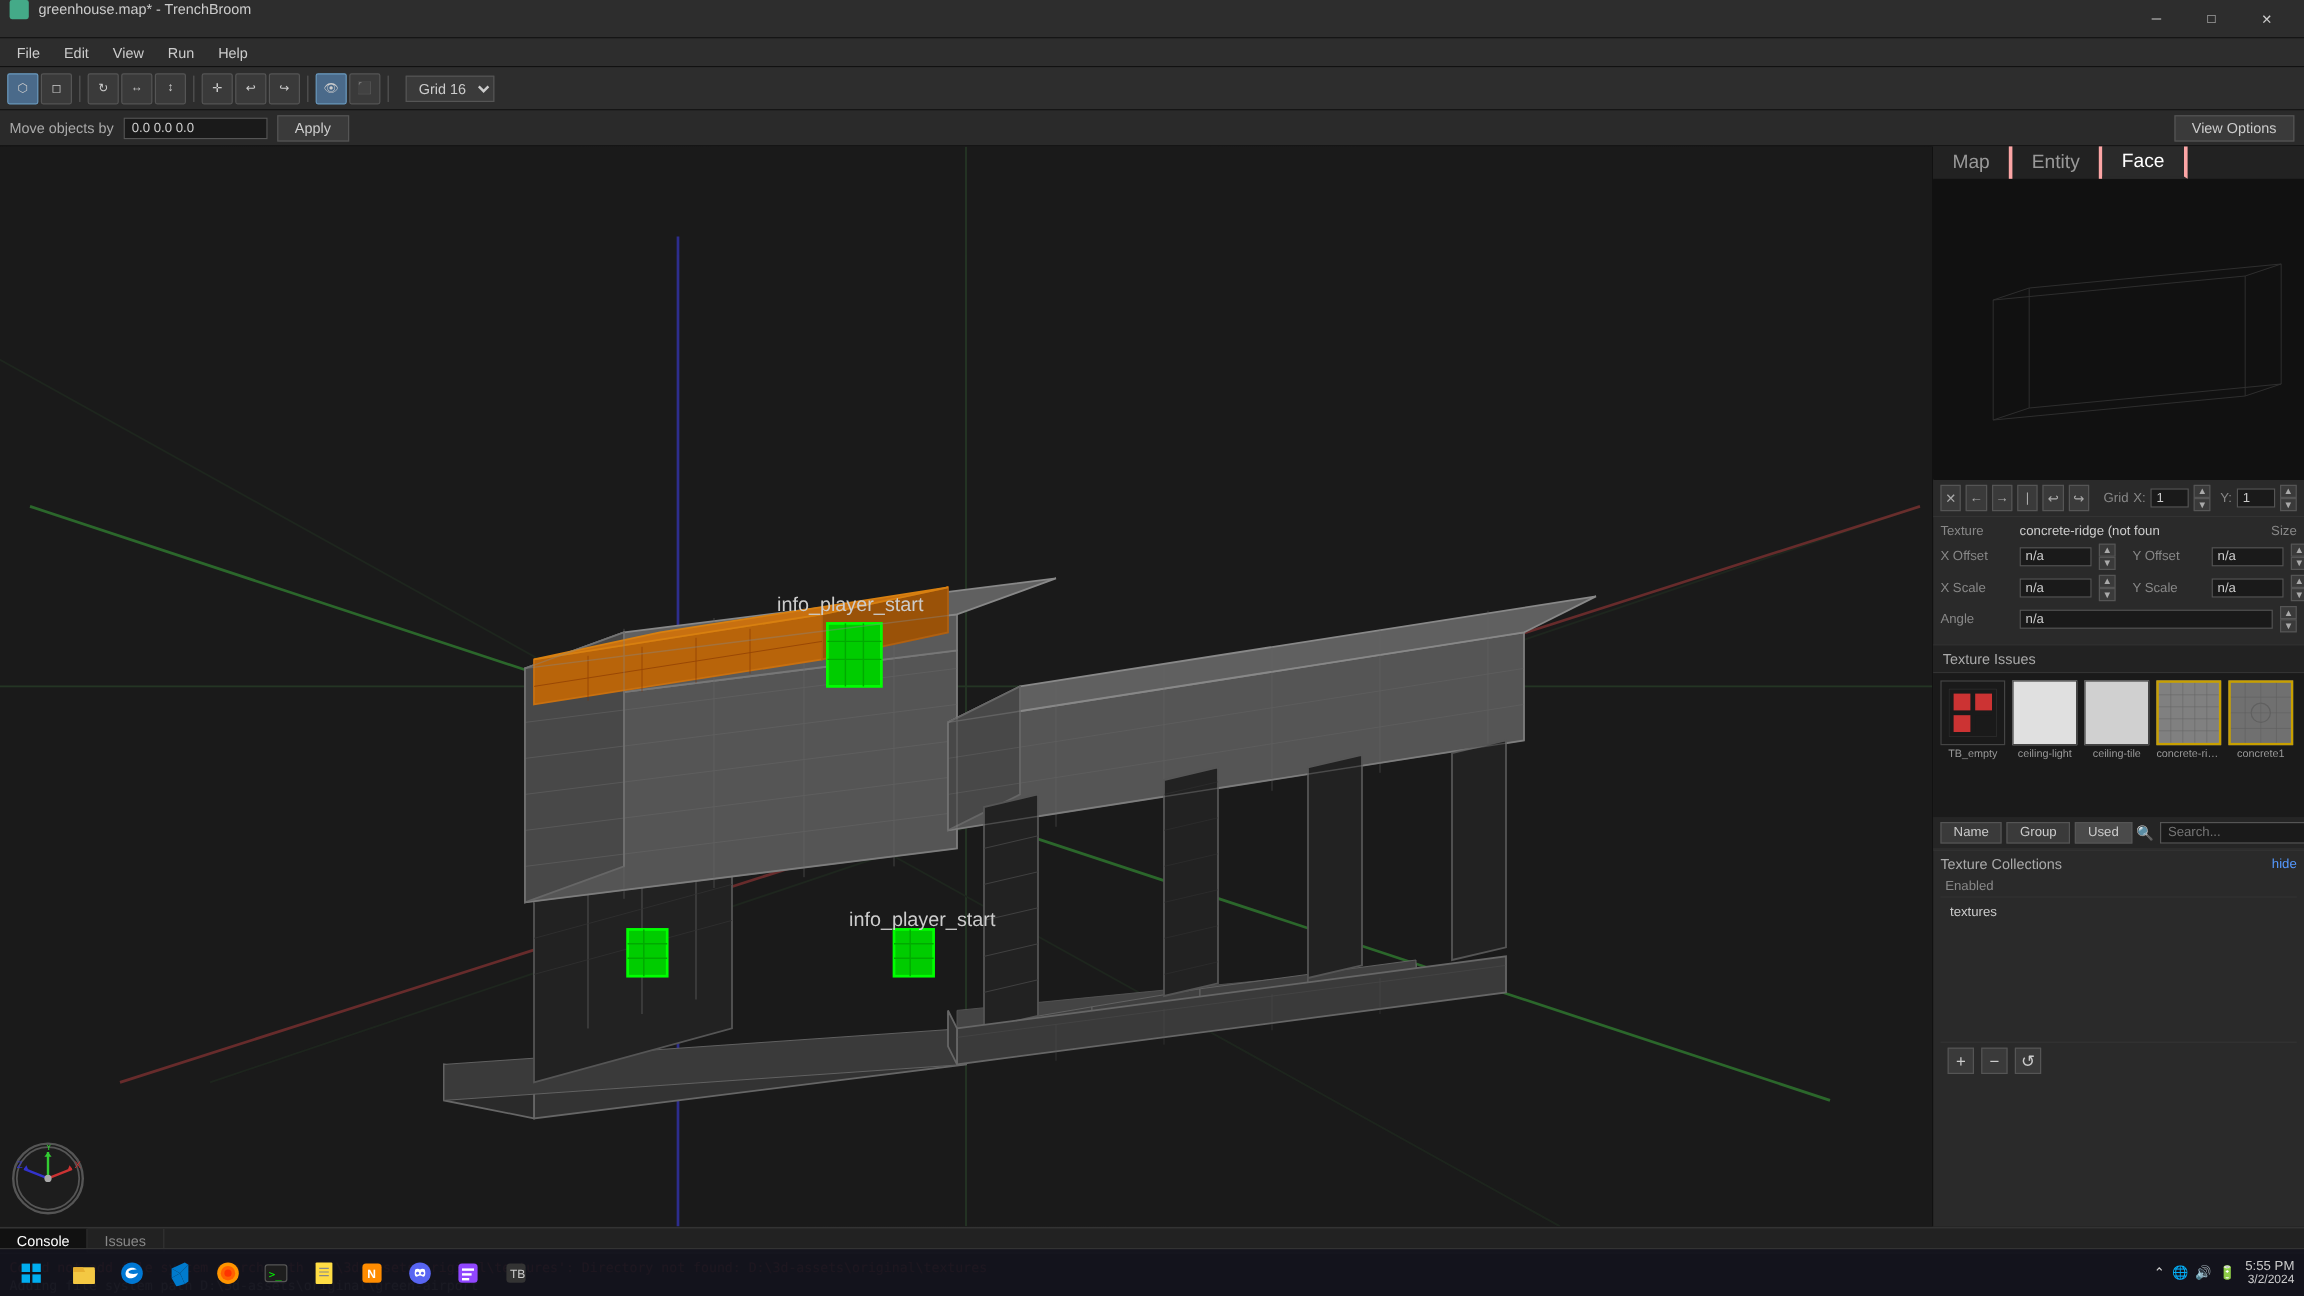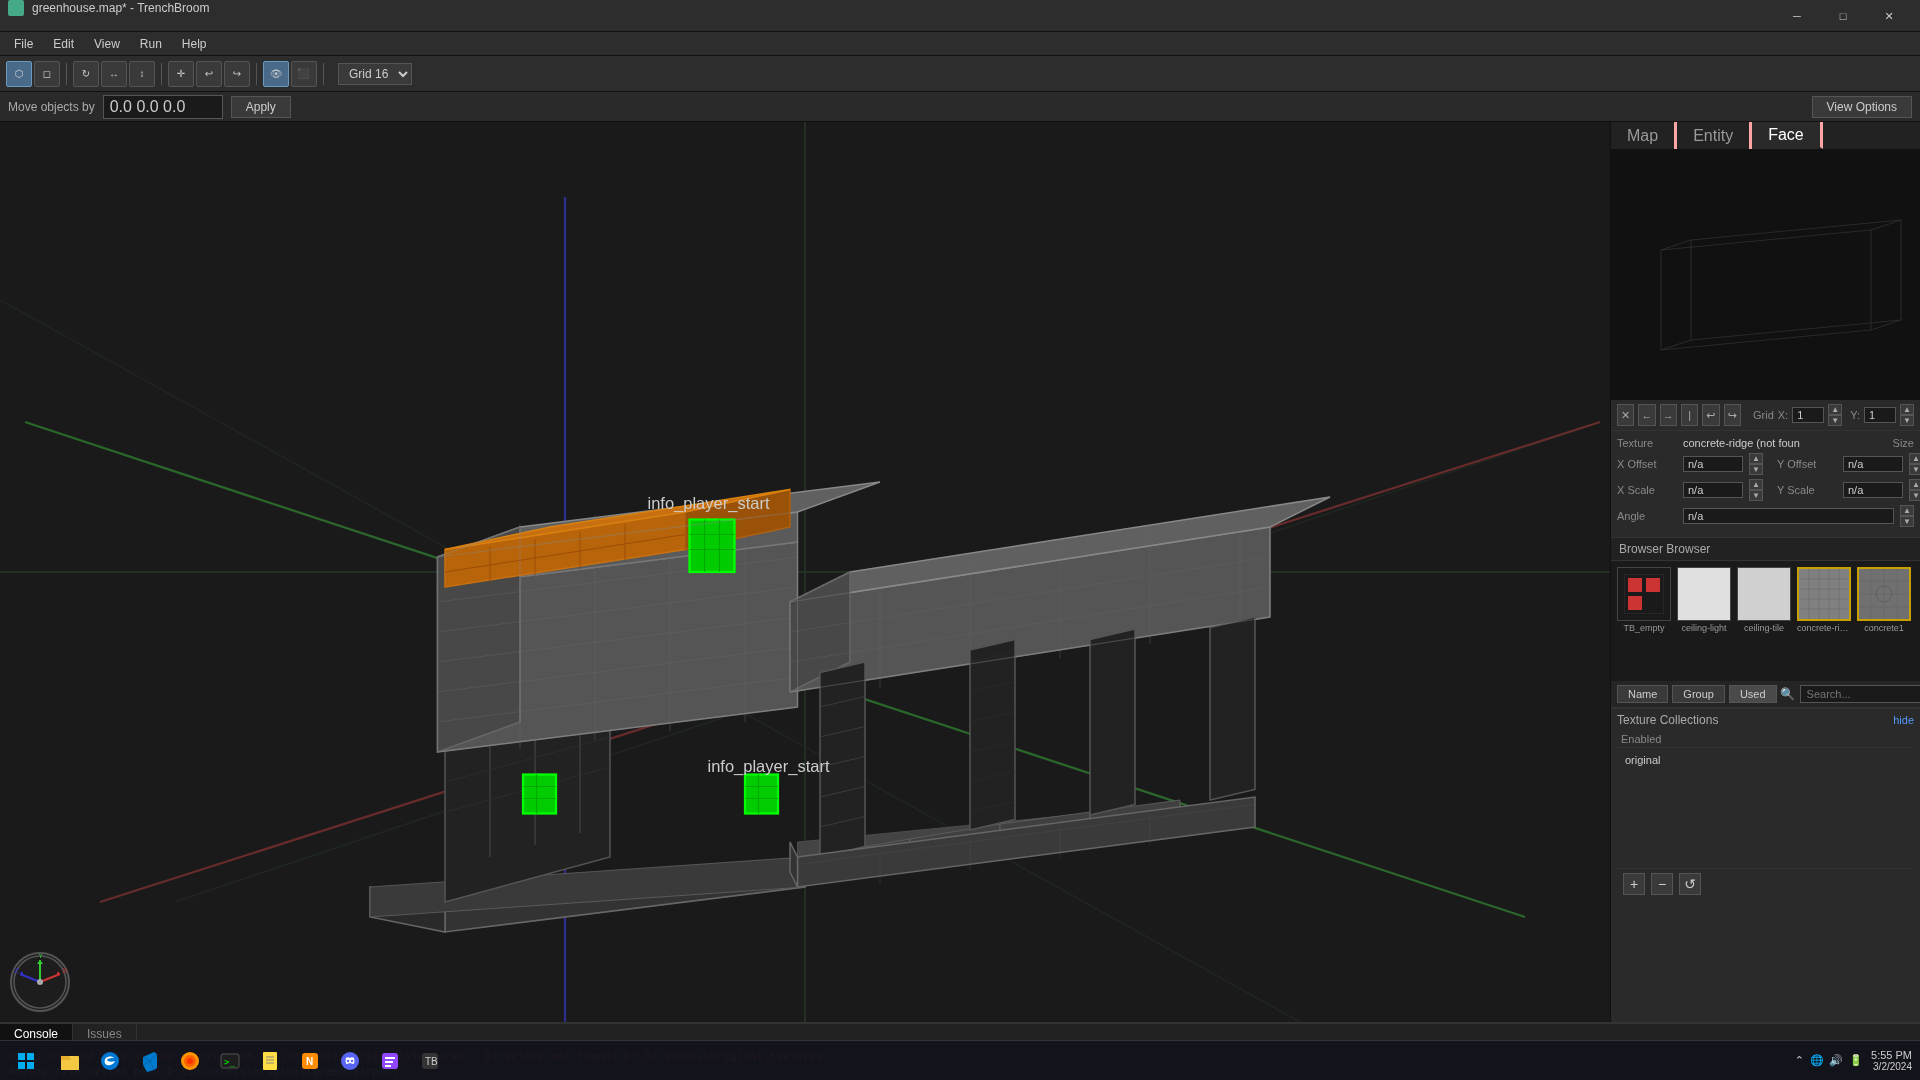--- a/index.html
+++ b/index.html
@@ -61,21 +61,21 @@
     #move-bar {
       height: 30px;
       background: #2a2a2a;
       display: flex;
       align-items: center;
       padding: 0 8px;
       gap: 8px;
       border-bottom: 1px solid #111;
     }
     #move-bar label { color: #aaa; font-size: 12px; }
-    #move-bar input { background: #1a1a1a; border: 1px solid #555; color: #ccc; padding: 2px 6px; width: 120px; font-size: 16px; }
+    #move-bar input { background: #1a1a1a; border: 1px solid #555; color: #ccc; padding: 2px 6px; width: 120px; font-size: 11px; }
     #move-bar .apply-btn {
       background: #3a3a3a; border: 1px solid #555; color: #ccc;
       padding: 3px 14px; cursor: pointer; font-size: 12px;
     }
     .view-options-btn {
       margin-left: auto;
       background: #3a3a3a; border: 1px solid #555; color: #ccc;
       padding: 3px 14px; cursor: pointer; font-size: 12px;
     }
 
@@ -670,21 +670,21 @@
         <span class="prop-label">Angle</span>
         <input class="prop-input" type="text" value="n/a" style="width: 60px;">
         <div style="display:flex;flex-direction:column;">
           <div class="spin-btn">▲</div>
           <div class="spin-btn">▼</div>
         </div>
       </div>
     </div>
 
     <div id="texture-browser">
-      <div id="texture-browser-header">Browser Browser</div>
+      <div id="texture-browser-header">Texture Issues</div>
       <div id="texture-grid">
         <div class="texture-item">
           <div class="texture-thumb tb-empty">
             <svg width="40" height="40" viewBox="0 0 40 40">
               <rect width="40" height="40" fill="#1a1a1a" stroke="#333"></rect>
               <rect x="4" y="4" width="14" height="14" fill="#cc3333"></rect>
               <rect x="22" y="4" width="14" height="14" fill="#cc3333"></rect>
               <rect x="4" y="22" width="14" height="14" fill="#cc3333"></rect>
               <rect x="22" y="22" width="14" height="14" fill="#1a1a1a"></rect>
             </svg>
@@ -747,21 +747,21 @@
 
     <div id="texture-collections">
       <div id="tc-header">
         <span>Texture Collections</span>
         <span style="color:#5599ff;cursor:pointer;font-size:11px;">hide</span>
       </div>
       <div class="tc-cols">
         <div class="tc-col">
           <div class="tc-col-header">Enabled</div>
           <div class="tc-col-content">
-            <div class="tc-item">original</div>
+            <div class="tc-item">textures</div>
           </div>
         </div>
       </div>
       <div class="tc-footer">
         <div class="tc-footer-btn">+</div>
         <div class="tc-footer-btn">−</div>
         <div class="tc-footer-btn">↺</div>
       </div>
     </div>
   </div>

